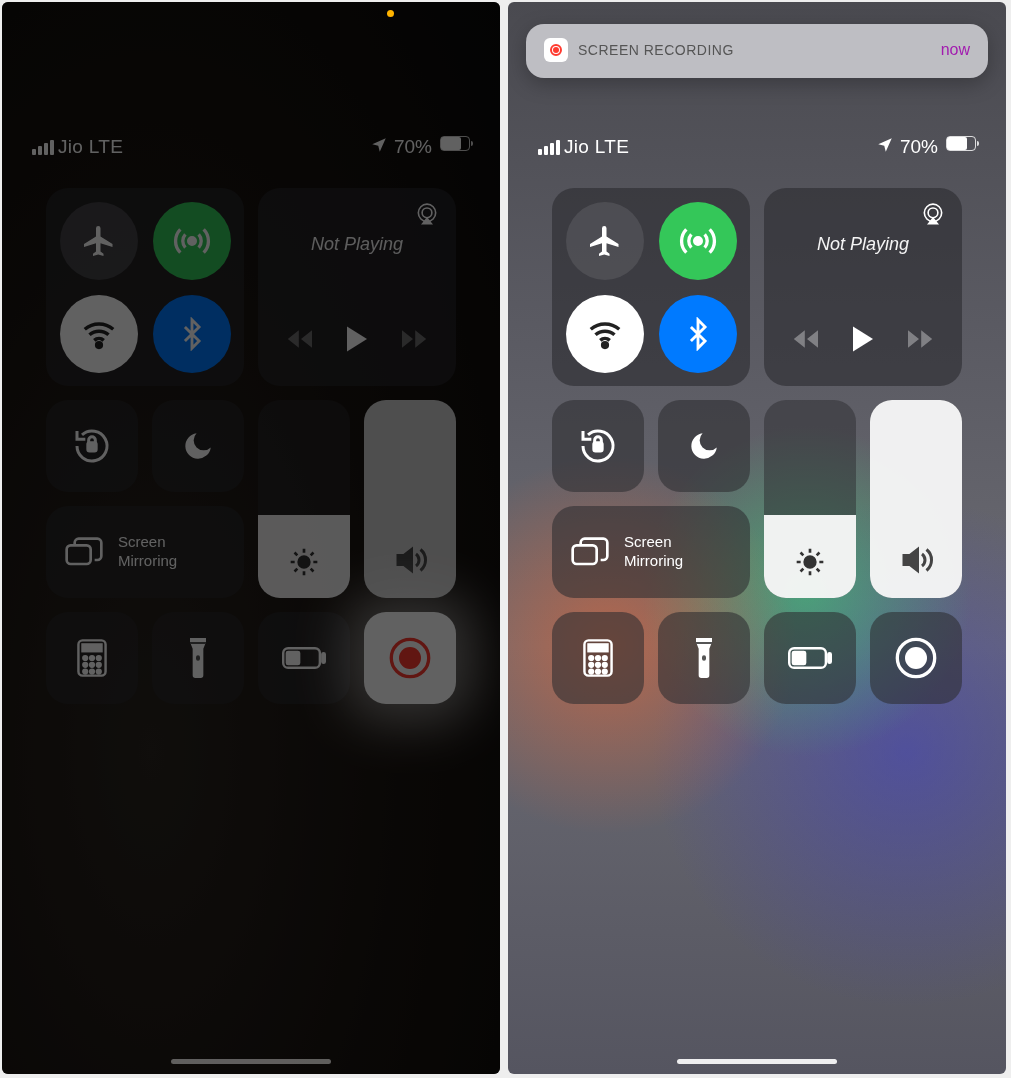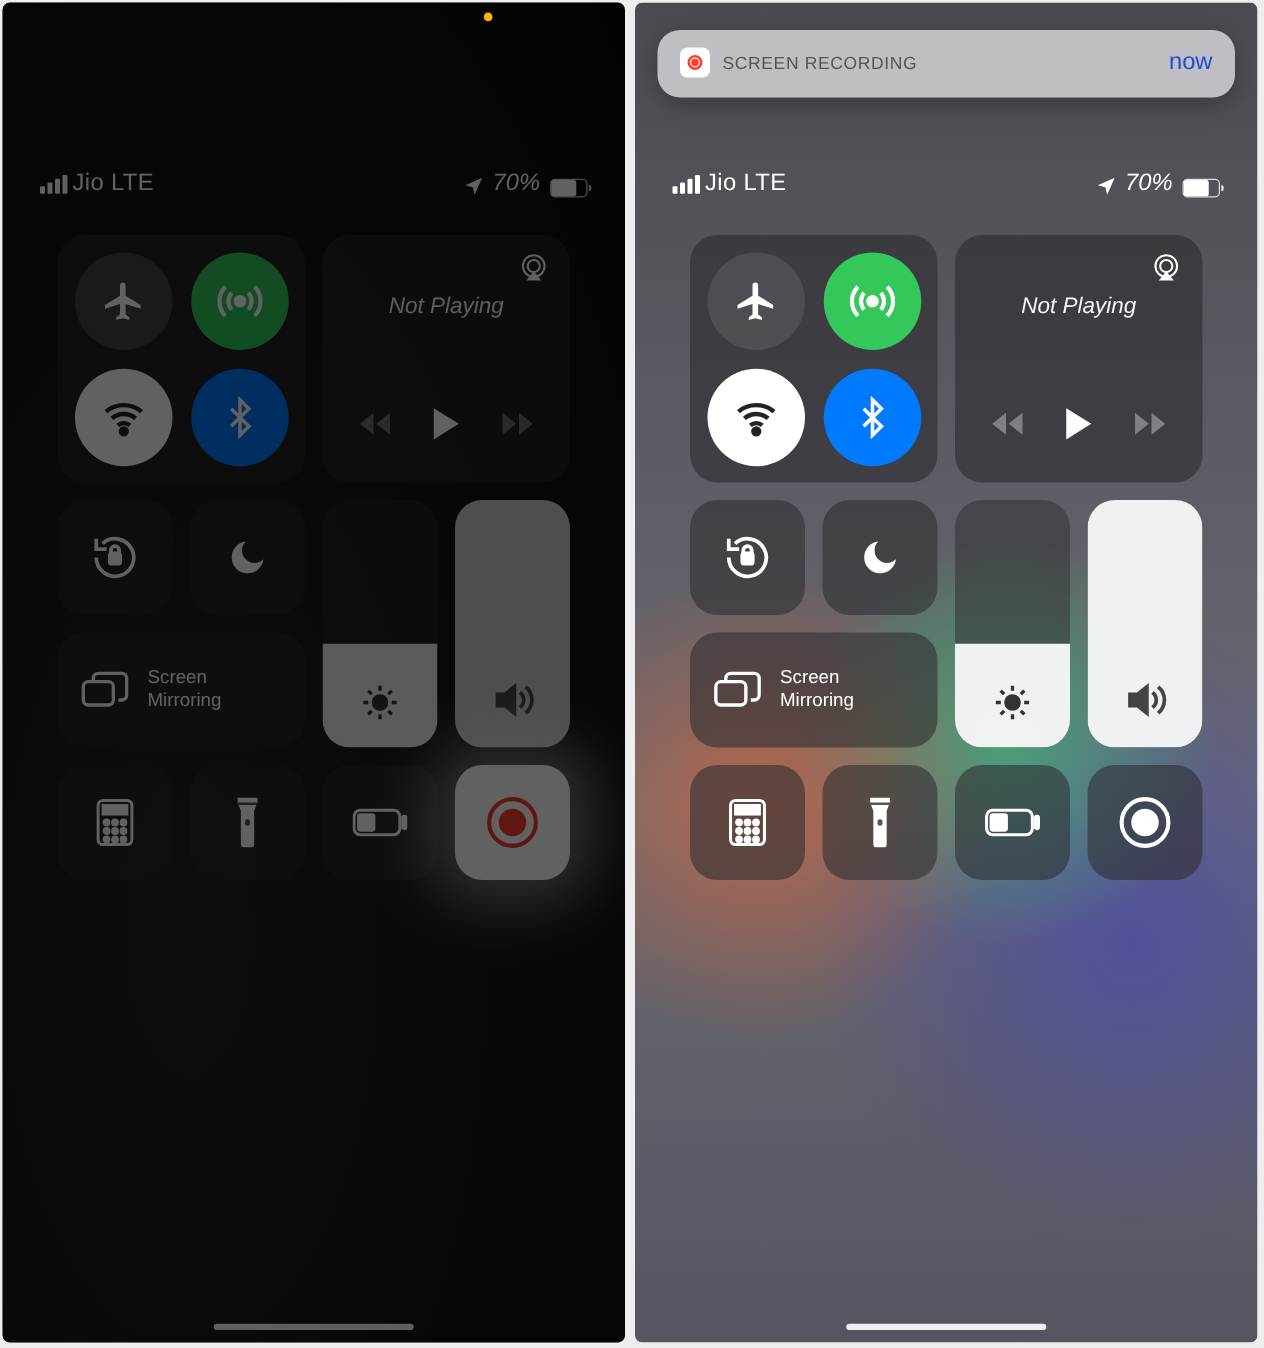--- a/index.html
+++ b/index.html
@@ -56,32 +56,32 @@
   }
   .notif-row1 { display: flex; align-items: center; gap: 10px; }
   .notif-app-icon {
     width: 24px; height: 24px;
     background: #fff; border-radius: 6px;
     display: flex; align-items: center; justify-content: center;
   }
   .notif-app-icon .dot { width:12px;height:12px;border:2.5px solid #ff3b30;border-radius:50%;display:flex;align-items:center;justify-content:center;}
   .notif-app-icon .dot .inner{width:6px;height:6px;background:#ff3b30;border-radius:50%;}
   .notif-app { font-size:14px; color:#555; letter-spacing:0.5px; }
-  .notif-time { margin-left:auto; font-size:19px; color:#1d4ed8; }
+  .notif-time { margin-left:auto; font-size:16px; color:#a21caf; }
   .notif-body { margin-top:8px; font-size:17px; color:#111; }
   
   .status {
     position: absolute;
     top: 134px; left:0; right:0;
     display:flex; align-items:center;
     padding: 0 30px;
     color:#fff;
     z-index:2;
   }
-  .status-right { margin-left:auto; display:flex; align-items:flex-end; gap:6px;font-style:italic; }
+  .status-right { margin-left:auto; display:flex; align-items:flex-start; gap:6px; }
   .carrier { font-size:19px; font-weight:500; margin-left:4px; letter-spacing:0.3px;}
   .battery-pct { font-size:19px; font-weight:500; }
   .battery {
     width:30px; height:15px; border:1.5px solid rgba(255,255,255,0.8);
     border-radius:4px; position:relative; margin-left:2px;
   }
   .battery::after{content:'';position:absolute;right:-4px;top:4px;width:2.5px;height:5px;background:rgba(255,255,255,0.8);border-radius:0 2px 2px 0;}
   .battery .fill{height:100%;width:70%;background:#fff;border-radius:2px;}
   
   .sigbars{display:flex;align-items:flex-end;gap:2px;}

